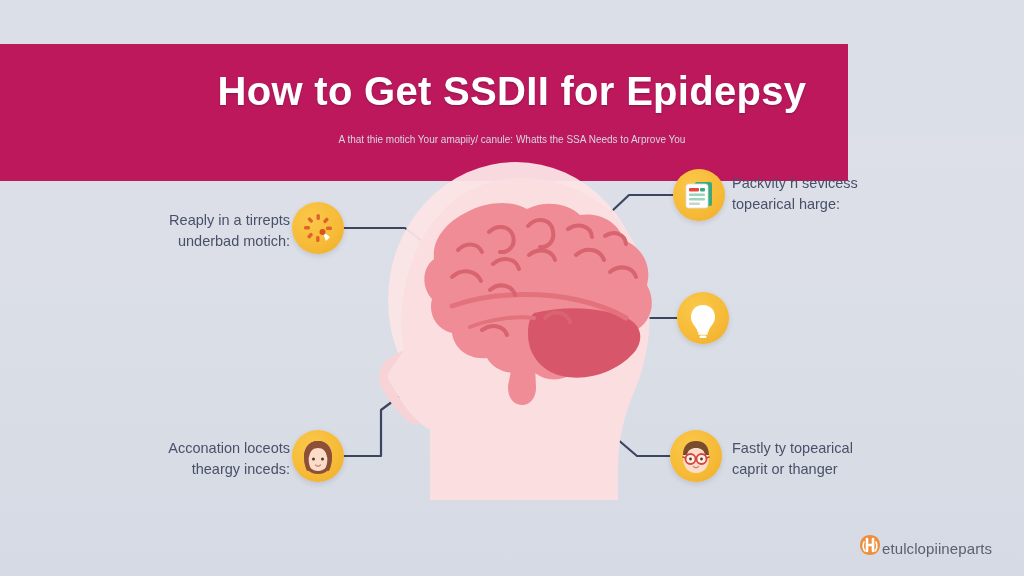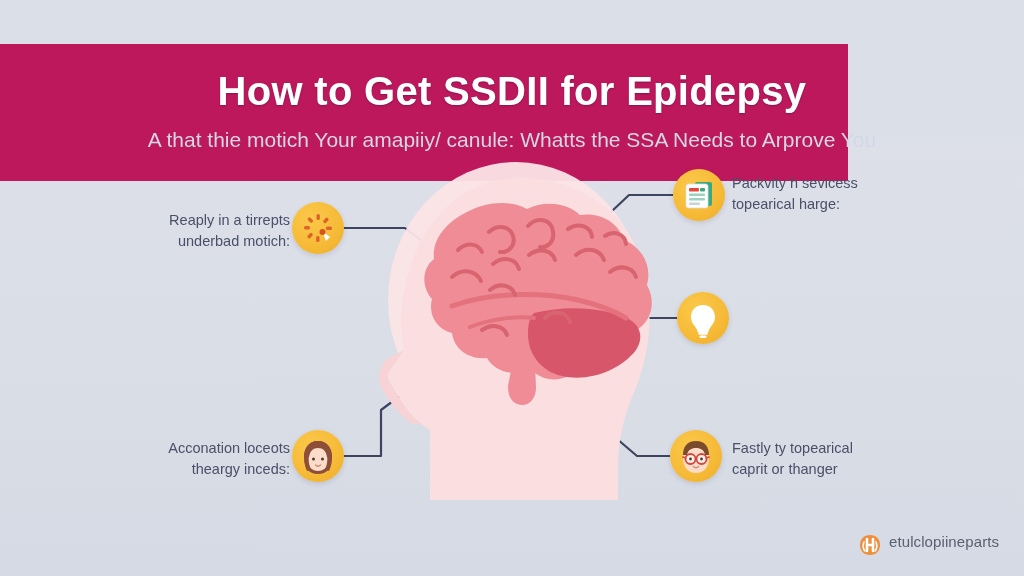--- a/index.html
+++ b/index.html
@@ -45,21 +45,21 @@
     line-height: 48px;
     text-shadow: 0 1px 2px rgba(20,22,45,0.35);
   }
   .header-subtitle {
     position: absolute;
     left: 0;
     top: 85px;
     width: 1024px;
     text-align: center;
     color: #d4d7e6;
-    font-size: 21px;
+    font-size: 10px;
     font-weight: normal;
     line-height: 22px;
   }
 
   
   .body-area {
     position: absolute;
     left: 0;
     top: 137px;
     width: 1024px;
@@ -113,22 +113,21 @@
   .ib-top-right   { left: 673px; top: 169px; }
   .ib-mid-right   { left: 677px; top: 292px; }
   .ib-bottom-right{ left: 670px; top: 430px; }
 
   
   .footer-logo {
     position: absolute;
     left: 858px;
     top: 533px;
     display: flex;
-    align-items: flex-start;
-    gap: 7px;
+    align-items: flex-end;
   }
   .logo-text {
     color: #5a6072;
     font-size: 15px;
     letter-spacing: 0.1px;
   }
 </style>
 </head>
 <body>
 

